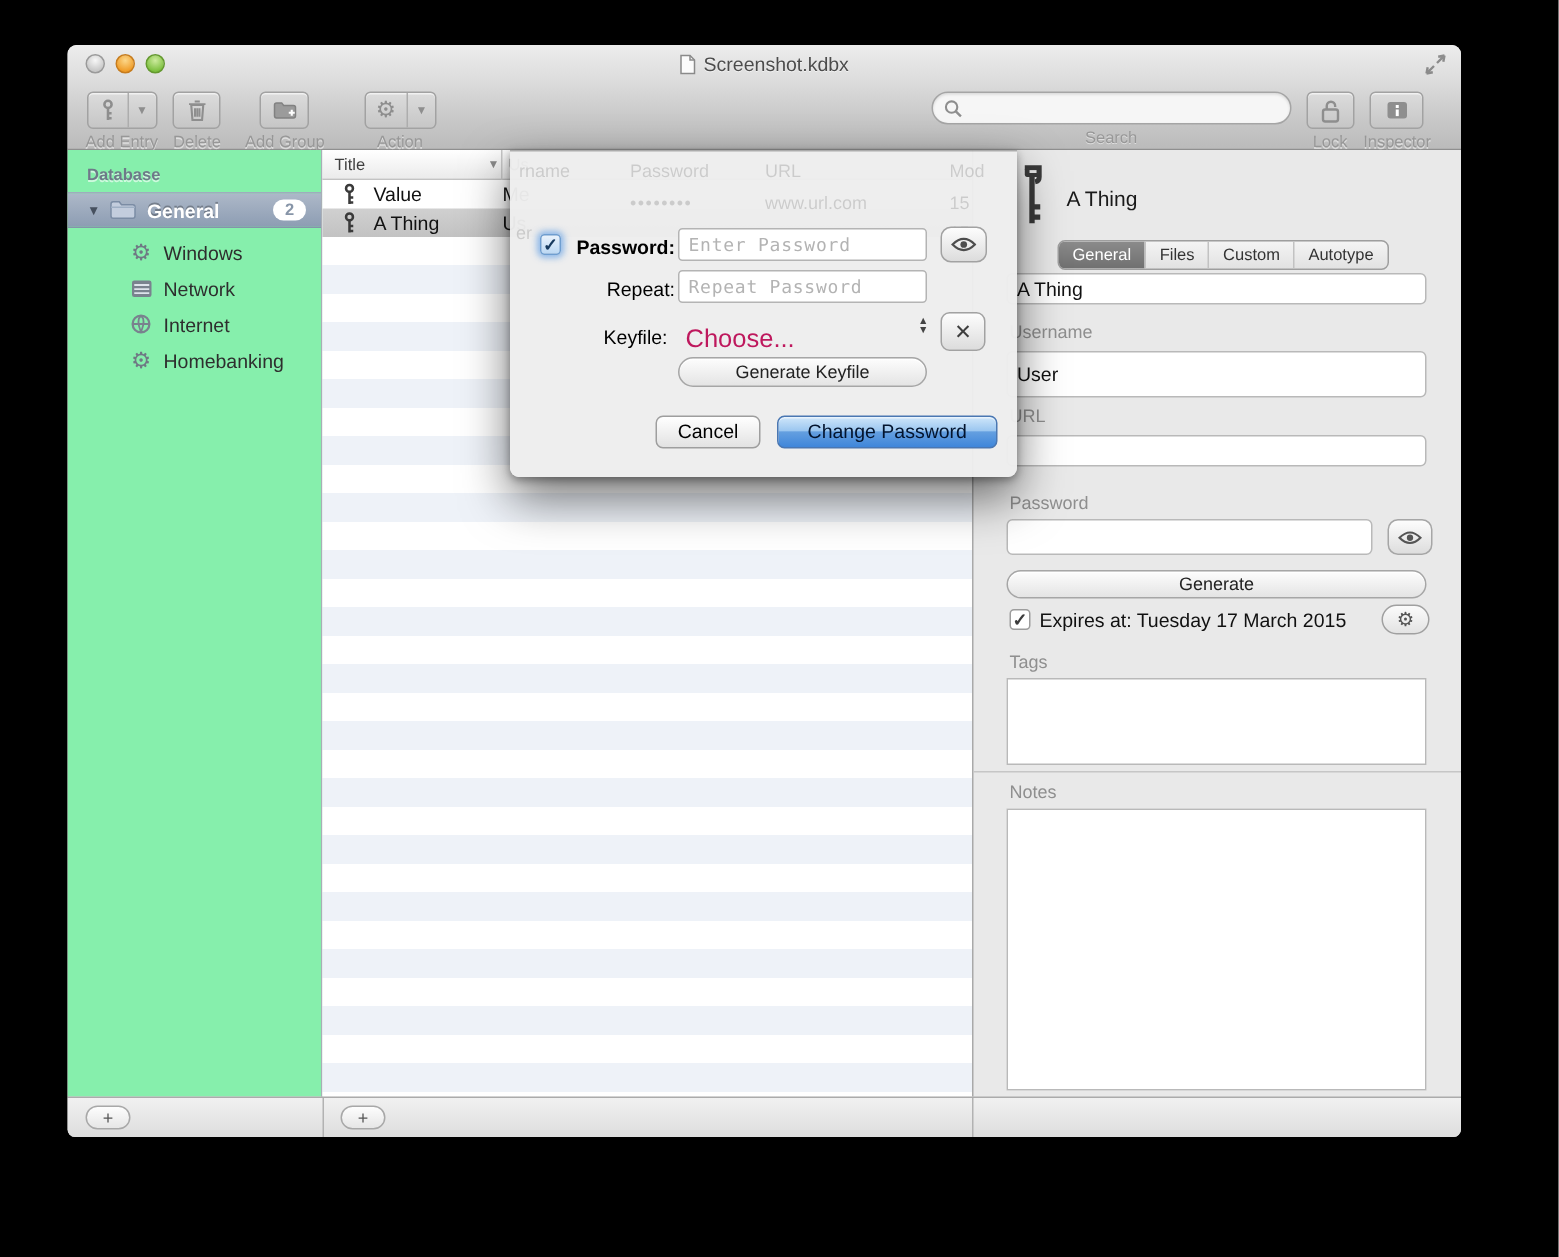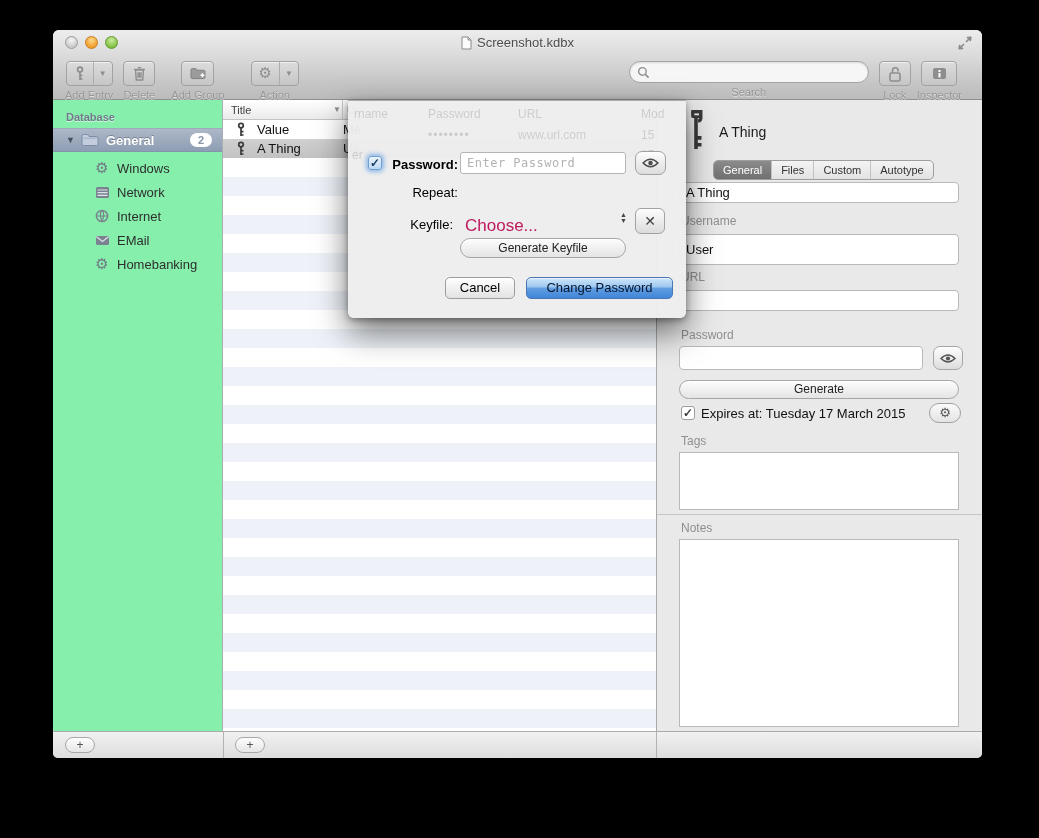--- a/index.html
+++ b/index.html
@@ -1,19 +1,19 @@
 <!DOCTYPE html>
 <html><head>
 <meta charset="utf-8">
 <style>
   * { margin:0; padding:0; box-sizing:border-box; }
   html,body { width:1039px; height:838px; }
   body { background:#000; font-family:"Liberation Sans", sans-serif; position:relative; overflow:hidden; }
 
-  .window { position:absolute; left:53px; top:30px; width:929px; height:728px;
+  .window { position:absolute; left:45px; top:30px; width:929px; height:728px;
     border-radius:6px 6px 5px 5px; background:#e9e9e9;
     box-shadow:0 0 0 1px rgba(0,0,0,.65), 0 18px 45px rgba(0,0,0,.6); overflow:hidden; }
 
   
   .chrome { position:absolute; left:0; top:0; width:100%; height:70px;
     background:linear-gradient(180deg,#ededed 0%, #dcdcdc 35%, #c9c9c9 70%, #bbbbbb 100%);
     border-bottom:1px solid #8f8f8f; }
   .titlebar { position:absolute; left:0; top:0; width:100%; height:25px; }
   .traffic { position:absolute; top:6px; width:13px; height:13px; border-radius:50%; }
   .t-close { left:12px;  background:radial-gradient(circle at 50% 30%, #f7f7f7, #c9c9c9 70%); border:1px solid #9a9a9a; }
@@ -275,29 +275,20 @@
         <div class="sb-item">
           <span class="sb-icon">
             <svg width="14" height="14" viewBox="0 0 14 14">
                 <circle cx="7" cy="7" r="5.6" fill="none" stroke="#79828e" stroke-width="1.5"></circle>
                 <path d="M1.6 7 h10.8 M7 1.5 q3.4 2.6 0 11 M7 1.5 q-3.4 2.6 0 11" fill="none" stroke="#79828e" stroke-width="1.2"></path>
               </svg>
           </span>
           <span class="sb-item-label">Internet</span>
         </div>
         <div class="sb-item">
-          <span class="sb-icon">
-            <svg width="15" height="11" viewBox="0 0 15 11">
-                <rect x="1" y="1" width="13" height="9" rx="1.5" fill="#79828e"></rect>
-                <path d="M1.5 1.8 L7.5 6.4 L13.5 1.8" fill="none" stroke="#dde3eb" stroke-width="1.2"></path>
-              </svg>
-          </span>
-          <span class="sb-item-label">EMail</span>
-        </div>
-        <div class="sb-item">
           <span class="sb-icon sb-gear">⚙</span>
           <span class="sb-item-label">Homebanking</span>
         </div>
       </div>
     </div>
 
     <div class="entry-list">
       <div class="el-header">
         <span class="el-h-title">Title</span>
         <span class="el-h-sort">▼</span>
@@ -411,20 +402,21 @@
     <div class="sh-eye" style="top:51px;">
       <span>
         <svg width="17" height="12" viewBox="0 0 16 11">
             <path d="M1 5.5 Q8 -1.5 15 5.5 Q8 12.5 1 5.5 Z" fill="none" stroke="#4d4d4d" stroke-width="1.4"></path>
             <circle cx="8" cy="5.5" r="2.1" fill="#4d4d4d"></circle>
           </svg>
       </span>
     </div>
 
     <span class="sh-label" style="left:20px; top:85px;">Repeat:</span>
+    <input class="sh-field" style="top: 80px;" placeholder="Repeat Password">
 
     <span class="sh-label" style="left:15px; top:117px;">Keyfile:</span>
     <span class="kf-value">Choose...</span>
     <span class="kf-stepper">
         <span>▲</span>
         <span>▼</span>
       </span>
     <div class="kf-clear">✕</div>
 
     <div class="pill-btn sh-genkey">Generate Keyfile</div>

